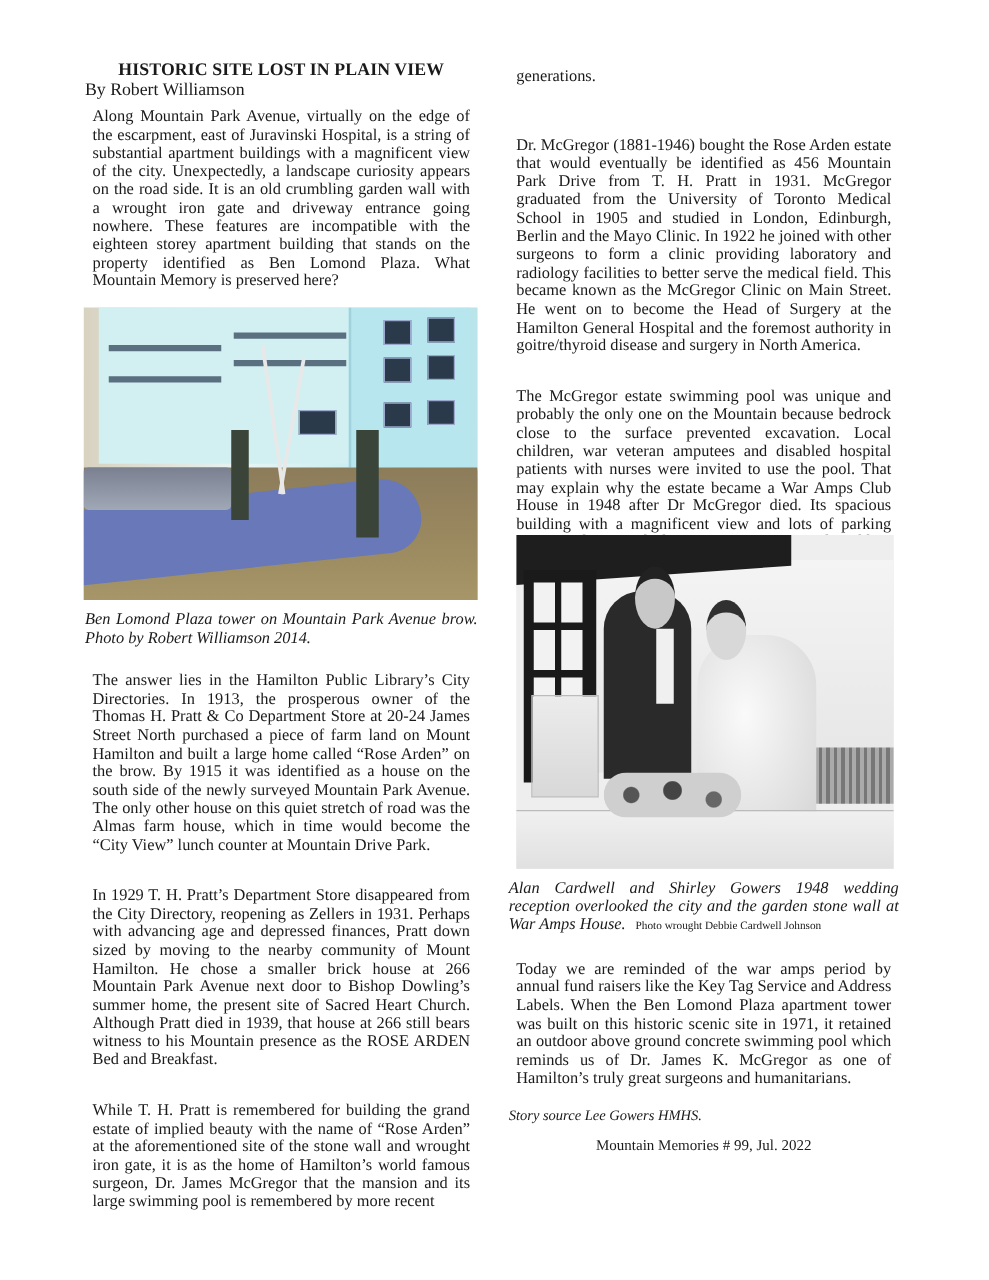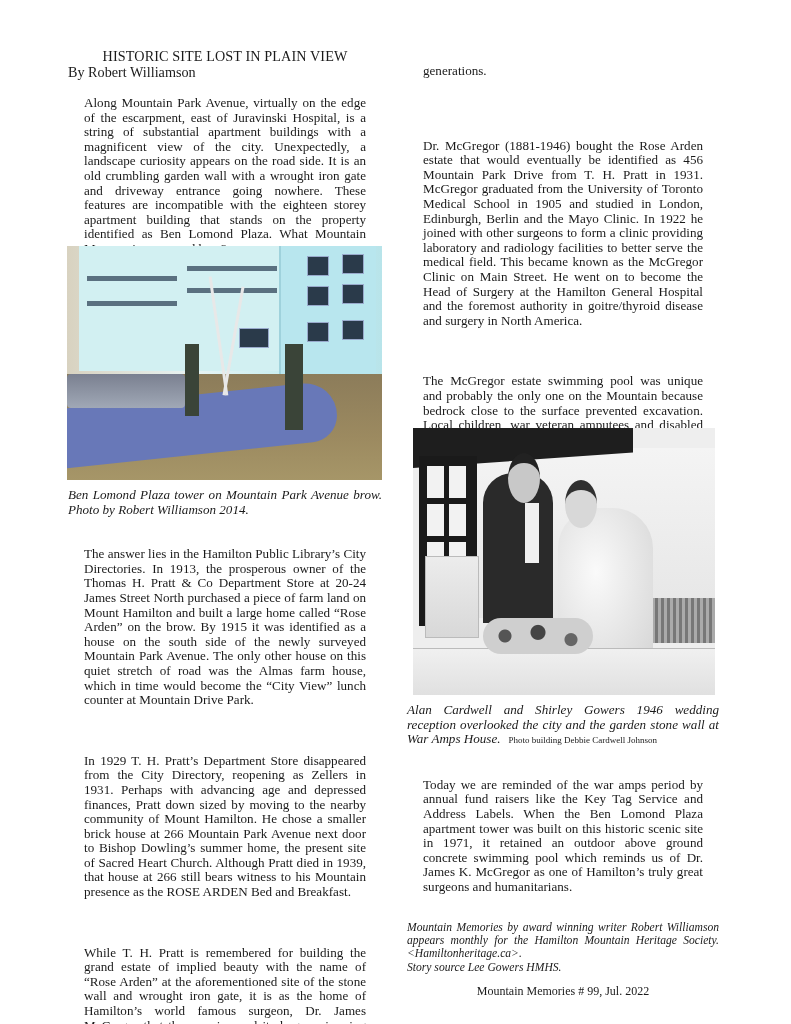--- a/index.html
+++ b/index.html
@@ -1,23 +1,23 @@
 <!DOCTYPE html>
 <html><head>
 <meta charset="utf-8">
 <style>
   html, body { margin: 0; padding: 0; background: #ffffff; }
   body { width: 791px; height: 1024px; position: relative; overflow: hidden;
          font-family: "Liberation Serif", "DejaVu Serif", serif; color: #1a1a1a; }
   .col { position: absolute; }
   .col-left { left: 68px; top: 48px; width: 314px; }
   .col-right { left: 407px; top: 48px; width: 312px; }
-  .title { text-align: center; font-weight: normal; font-size: 14.2px; line-height: 16px; margin: 0; letter-spacing: 0.1px; }
+  .title { text-align: center; font-weight: bold; font-size: 14.2px; line-height: 16px; margin: 0; letter-spacing: 0.1px; }
   .byline { font-size: 14.2px; line-height: 16px; margin: 0 0 5px 0; }
-  p.body { margin: 16px; font-size: 13.1px; line-height: 14.6px; text-align: justify; hyphens: none; }
+  p.body { margin: 6px; font-size: 13.1px; line-height: 14.6px; text-align: justify; hyphens: none; }
   .gap { height: 14px; }
   .caption { font-style: italic; font-size: 13.1px; line-height: 14.6px; text-align: justify; margin: 0; }
   .credit { font-style: normal; font-size: 9px; margin-left: 8px; }
   .footer-note { font-style: italic; font-size: 11.6px; line-height: 13.4px; margin: 0; text-align: justify; }
   .issue { text-align: center; font-size: 12px; margin-top: 10px; }
 
   
   .photo1 { position: absolute; left: 67px; top: 246px; width: 315px; height: 234px; overflow: hidden;
             background: linear-gradient(180deg, #cfe8f2 0%, #bfe0ea 55%, #8a7a58 56%, #9a8a62 100%); }
   .p1-sky { position:absolute; left:0; top:0; width:100%; height:58%; background: linear-gradient(90deg,#d8d2c0 0%,#e8f4f4 40%,#c8eef0 70%,#b8e4ea 100%); }
@@ -115,21 +115,20 @@
   <div class="p2-groom-head"></div>
   <div class="p2-bride"></div>
   <div class="p2-bride-head"></div>
   <div class="p2-cake"></div>
   <div class="p2-table"></div>
   <div class="p2-flowers"></div>
 </div>
 
 <div class="col" style="left:407px;top:703px;width:312px;">
   <p class="caption">
-    <span>Alan Cardwell and Shirley Gowers 1946 wedding reception overlooked the city and the garden stone wall at War Amps House.</span><span class="credit">Photo building Debbie Cardwell Johnson</span>
+    <span>Alan Cardwell and Shirley Gowers 1948 wedding reception overlooked the city and the garden stone wall at War Amps House.</span><span class="credit">Photo wrought Debbie Cardwell Johnson</span>
   </p>
   <div class="gap"></div>
   <p class="body">Today we are reminded of the war amps period by annual fund raisers like the Key Tag Service and Address Labels. When the Ben Lomond Plaza apartment tower was built on this historic scenic  site in 1971, it retained an outdoor above ground concrete swimming pool which reminds us of Dr. James K. McGregor as one of Hamilton’s truly great surgeons and humanitarians.</p>
   <div style="height:10px"></div>
-  <p class="footer-note">Mountain Memories by award winning writer Robert Williamson appears monthly for the Hamilton Mountain Heritage Society. &lt;Hamiltonheritage.ca&gt;.</p>
   <p class="footer-note"> Story source Lee Gowers HMHS.</p>
   <div class="issue">Mountain Memories # 99, Jul. 2022</div>
 </div>
 
 </body></html>

